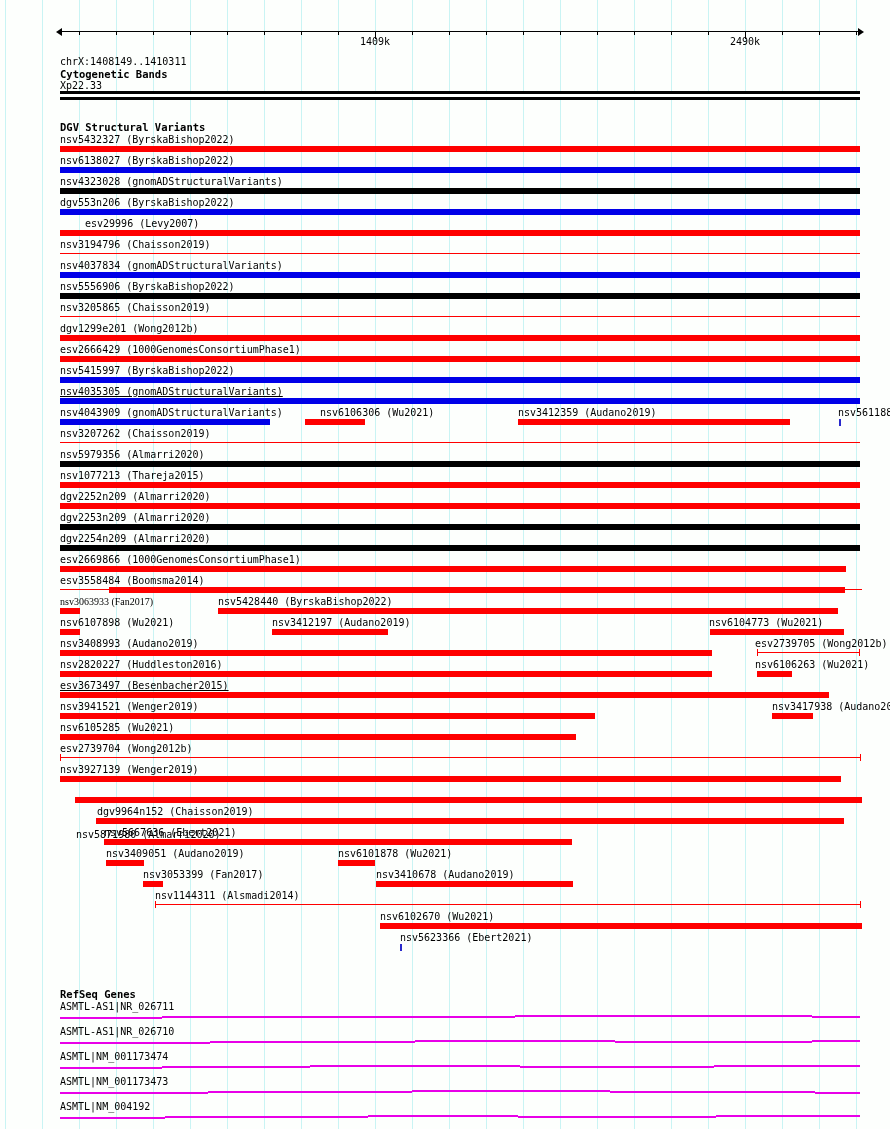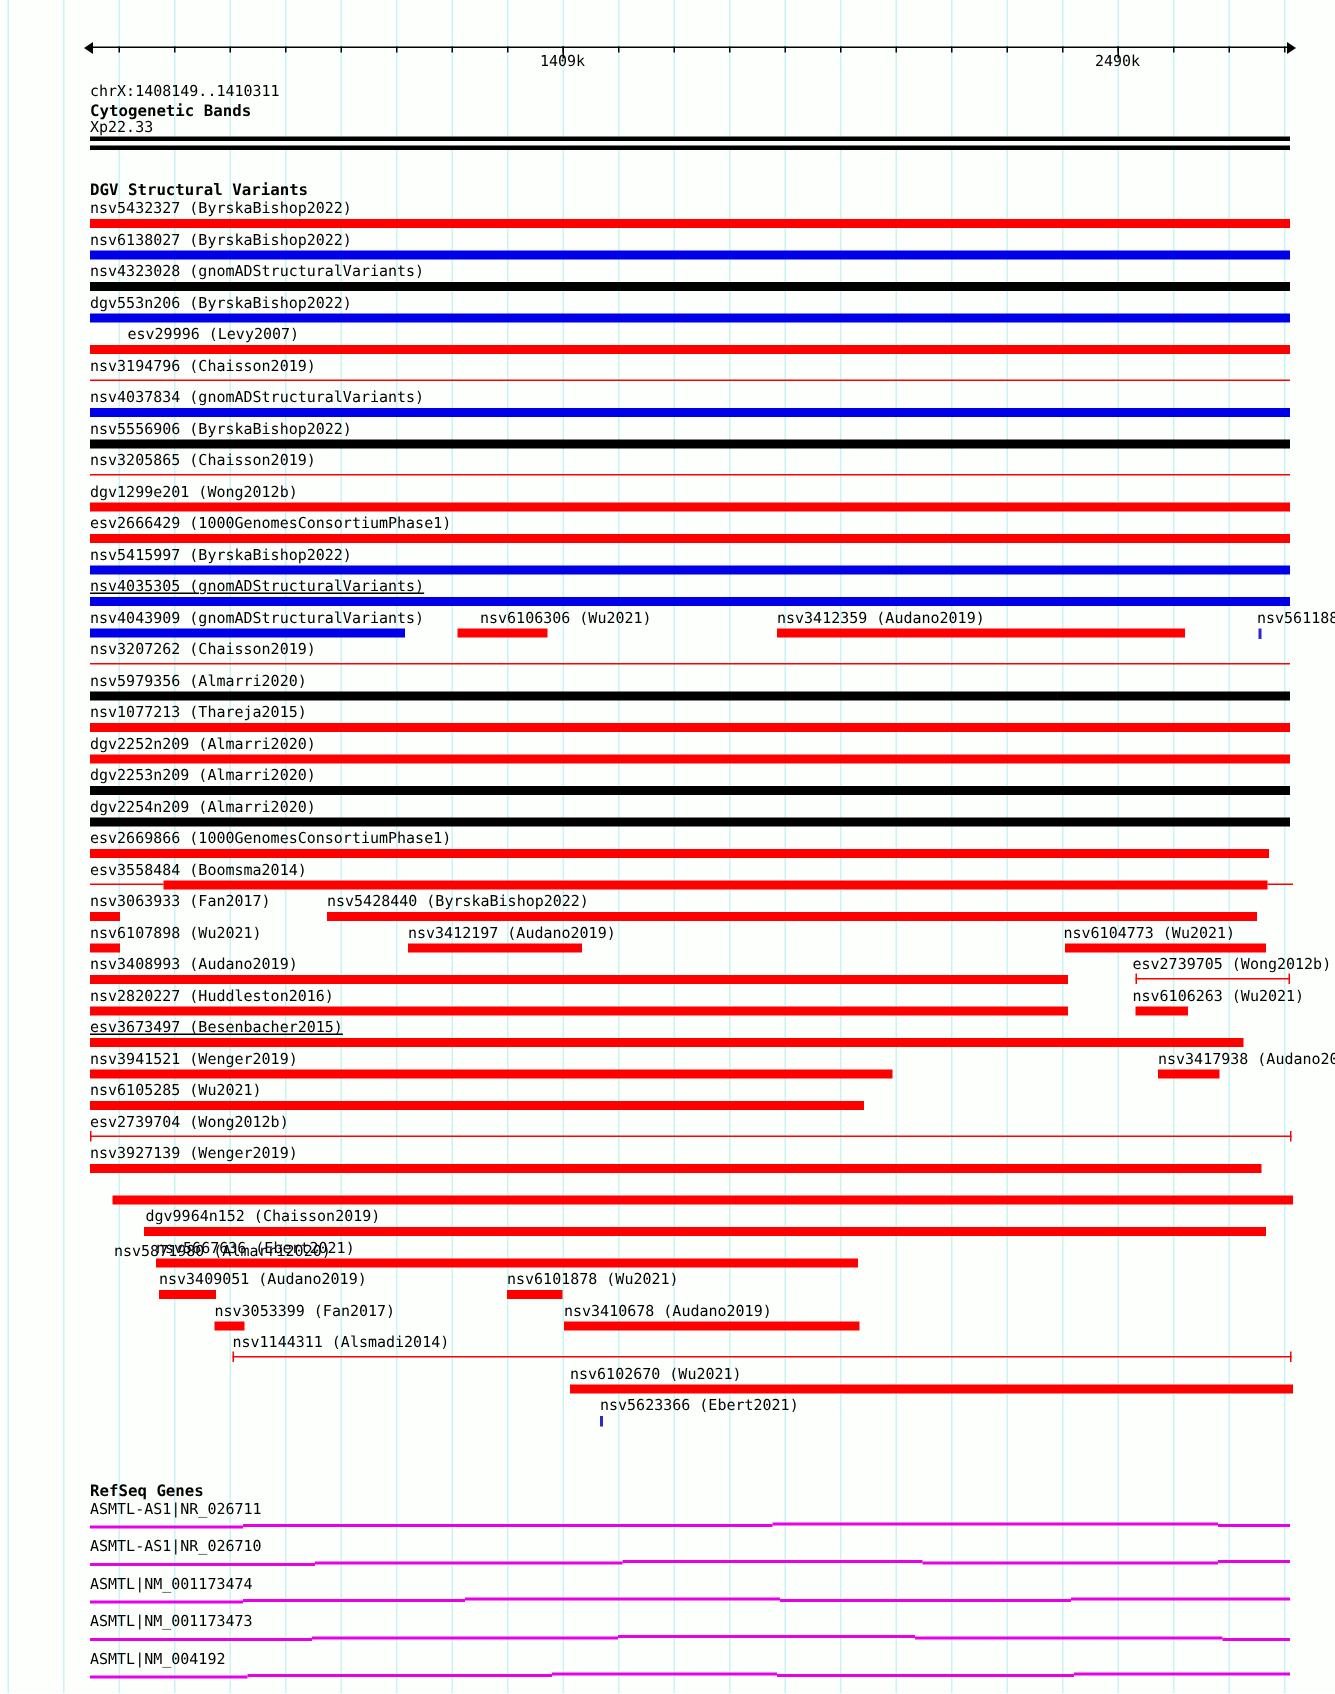--- a/index.html
+++ b/index.html
@@ -133,21 +133,21 @@
       <div class="lbl" style="left: 60px; top: 512px;">dgv2253n209 (Almarri2020)</div>
       <div class="bar" style="left: 60px; top: 524px; width: 800px; height: 6px; background: rgb(0, 0, 0);"></div>
       <div class="lbl" style="left: 60px; top: 533px;">dgv2254n209 (Almarri2020)</div>
       <div class="bar" style="left: 60px; top: 545px; width: 800px; height: 6px; background: rgb(0, 0, 0);"></div>
       <div class="lbl" style="left: 60px; top: 554px;">esv2669866 (1000GenomesConsortiumPhase1)</div>
       <div class="bar" style="left: 60px; top: 566px; width: 786px; height: 6px; background: rgb(255, 0, 0);"></div>
       <div class="lbl" style="left: 60px; top: 575px;">esv3558484 (Boomsma2014)</div>
       <div class="bar" style="left: 60px; top: 589px; width: 49px; height: 1px; background: rgb(255, 0, 0);"></div>
       <div class="bar" style="left: 109px; top: 587px; width: 736px; height: 6px; background: rgb(255, 0, 0);"></div>
       <div class="bar" style="left: 845px; top: 589px; width: 17px; height: 1px; background: rgb(255, 0, 0);"></div>
-      <div class="lbl" style="left: 60px; top: 596px;">nsv3063933 (Fan2017)</div>
+      <div class="lbl" style="left: 60px; top: 596px; font-family: Liberation Serif, serif;">nsv3063933 (Fan2017)</div>
       <div class="bar" style="left: 60px; top: 608px; width: 20px; height: 6px; background: rgb(255, 0, 0);"></div>
       <div class="lbl" style="left: 218px; top: 596px;">nsv5428440 (ByrskaBishop2022)</div>
       <div class="bar" style="left: 218px; top: 608px; width: 620px; height: 6px; background: rgb(255, 0, 0);"></div>
       <div class="lbl" style="left: 60px; top: 617px; text-align: center;">nsv6107898 (Wu2021)</div>
       <div class="bar" style="left: 60px; top: 629px; width: 20px; height: 6px; background: rgb(255, 0, 0);"></div>
       <div class="lbl" style="left: 272px; top: 617px;">nsv3412197 (Audano2019)</div>
       <div class="bar" style="left: 272px; top: 629px; width: 116px; height: 6px; background: rgb(255, 0, 0);"></div>
       <div class="lbl" style="left: 709px; top: 617px;">nsv6104773 (Wu2021)</div>
       <div class="bar" style="left: 710px; top: 629px; width: 134px; height: 6px; background: rgb(255, 0, 0);"></div>
       <div class="lbl" style="left: 60px; top: 638px;">nsv3408993 (Audano2019)</div>

